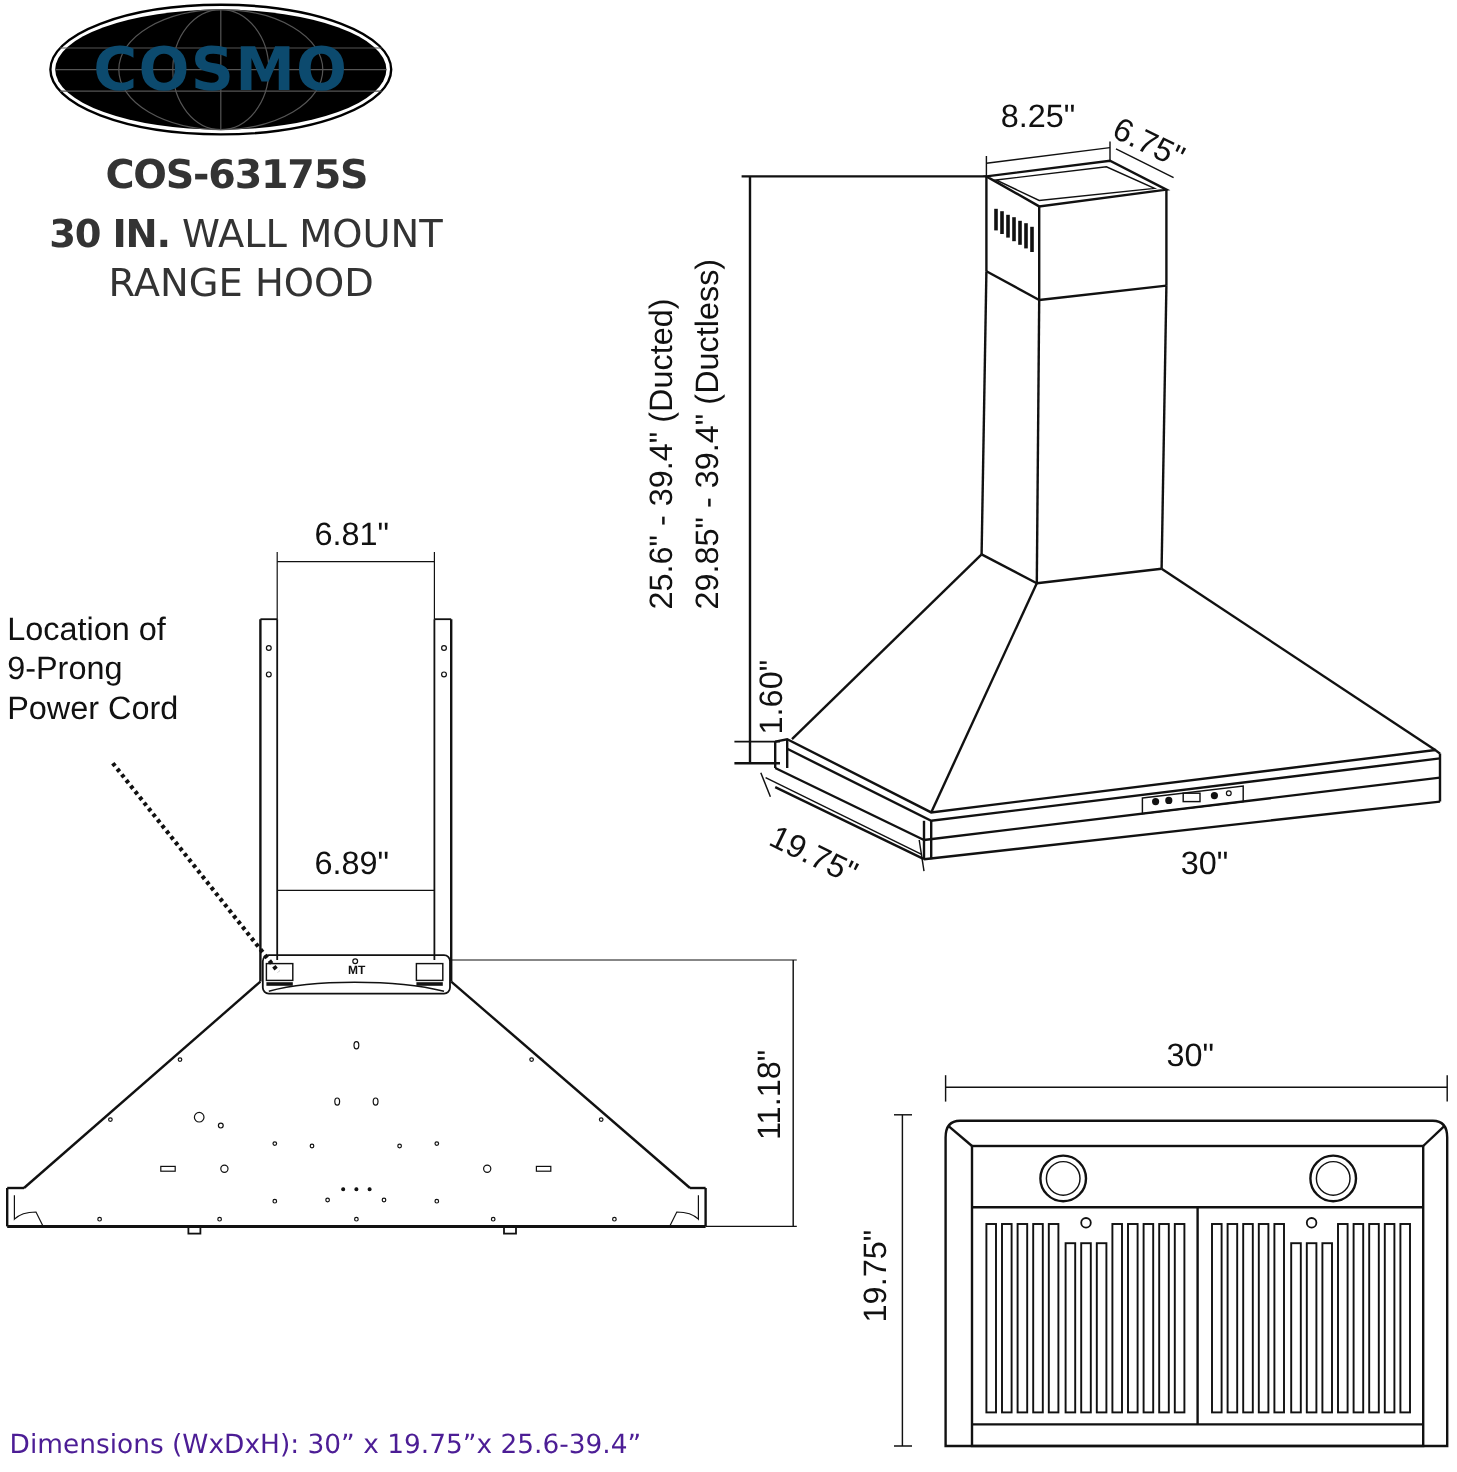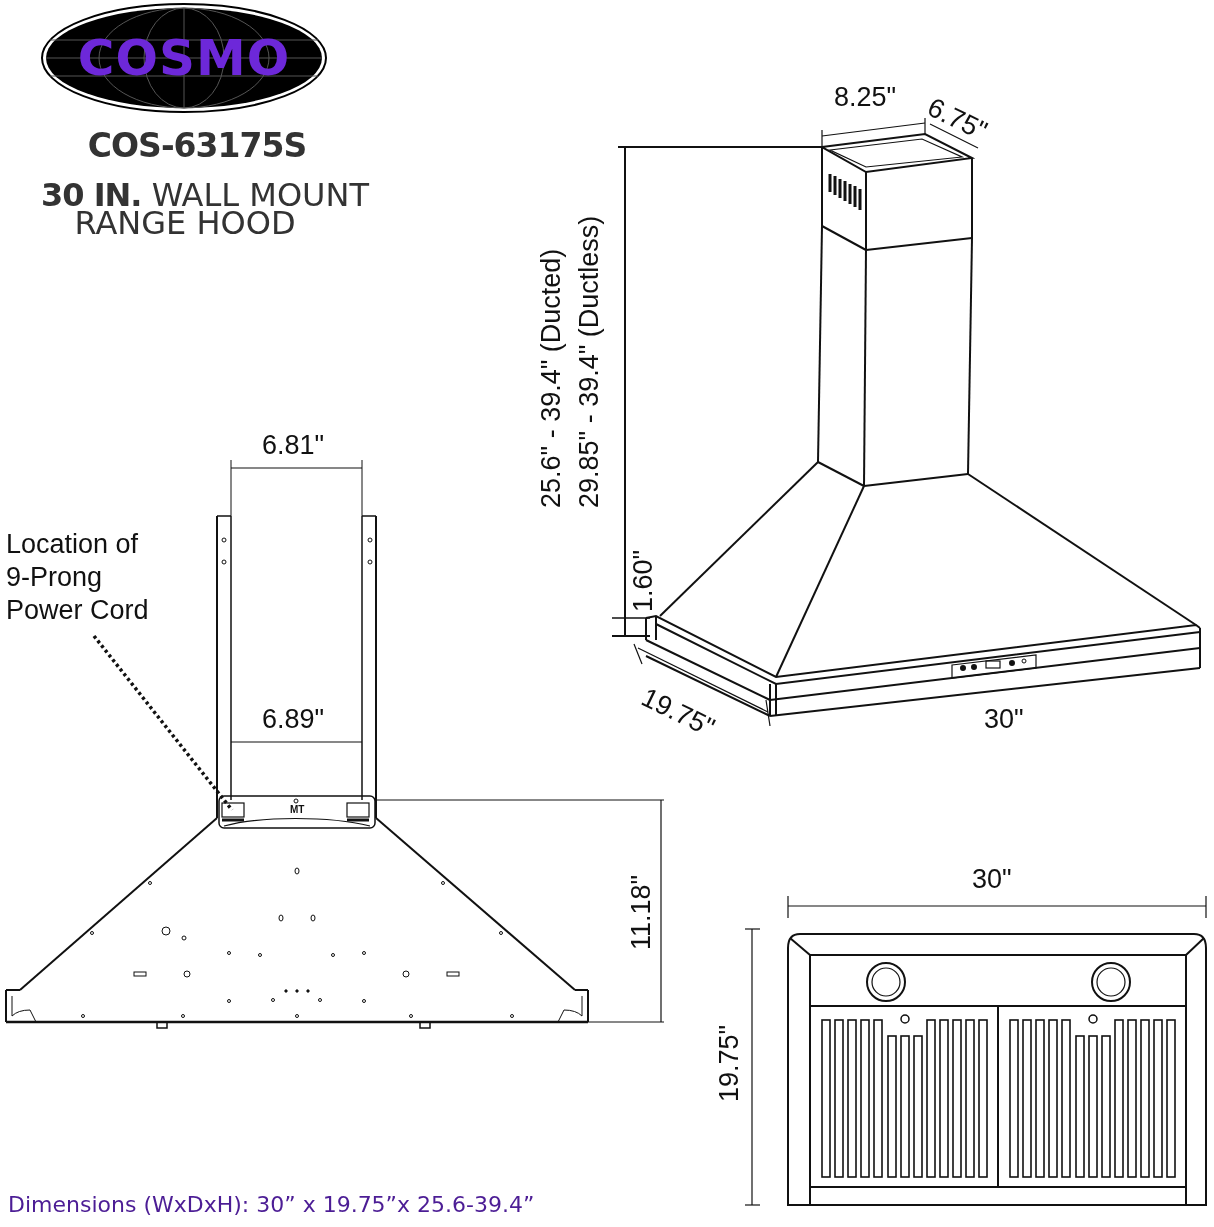--- a/index.html
+++ b/index.html
@@ -1,26 +1,26 @@
 <!DOCTYPE html>
 <html><head>
   <meta charset="utf-8">
   <style>
     html, body { margin:0; padding:0; background:#ffffff; }
     body { width:1214px; height:1227px; position:relative; overflow:hidden; font-family:"Liberation Sans", sans-serif; color:#111; }
     .abs { position:absolute; }
     .logo-wrap { left:42px; top:4px; width:284px; height:108px; }
-    .logo-text { position:absolute; left:0; top:0; width:284px; height:108px; display:flex; align-items:center; justify-content:center; color:#6d28d9; font-family:"DejaVu Sans", sans-serif; font-weight:bold; font-size:50px; letter-spacing:1px; }
+    .logo-text { position:absolute; left:0; top:0; width:284px; height:108px; display:flex; align-items:center; justify-content:center; color:#0c4a6e; font-family:"DejaVu Sans", sans-serif; font-weight:bold; font-size:50px; letter-spacing:1px; }
     .model { left:12px; top:126px; width:370px; text-align:center; font-family:"DejaVu Sans", sans-serif; font-weight:bold; font-size:33px; color:#333; letter-spacing:-1px; }
     .subtitle1 { left:0; top:176px; width:370px; text-align:center; font-family:"DejaVu Sans", sans-serif; font-size:32px; color:#333; white-space:nowrap;margin-left:20px; }
     .subtitle1 b { font-weight:bold; letter-spacing:-1px; }
-    .subtitle2 { left:0; top:204px; width:370px; text-align:center; font-family:"DejaVu Sans", sans-serif; font-size:32px; color:#333; }
+    .subtitle2 { left:0; top:217px; width:370px; text-align:center; font-family:"DejaVu Sans", sans-serif; font-size:32px; color:#333;padding-left:16px; }
     .dim { font-family:"Liberation Sans", sans-serif; font-size:27px; color:#111; white-space:nowrap; }
     .footer { left:8px; top:1192px; font-family:"DejaVu Sans", sans-serif; font-size:22px; color:#4c1d95; white-space:nowrap; }
-    .callout { left:6px; top:528px; font-family:"Liberation Sans", sans-serif; font-size:27px; line-height:33px; color:#111; }
+    .callout { left:6px; top:508px; font-family:"Liberation Sans", sans-serif; font-size:27px; line-height:33px; color:#111; }
     svg { position:absolute; left:0; top:0; }
   </style>
 </head>
 <body>
 
 <svg width="1214" height="1227" viewBox="0 0 1214 1227">
 
   <g>
     <ellipse cx="184" cy="58" rx="142" ry="54" fill="#fff" stroke="#000" stroke-width="2"></ellipse>
     <ellipse cx="184" cy="58" rx="138" ry="50" fill="#000"></ellipse>

